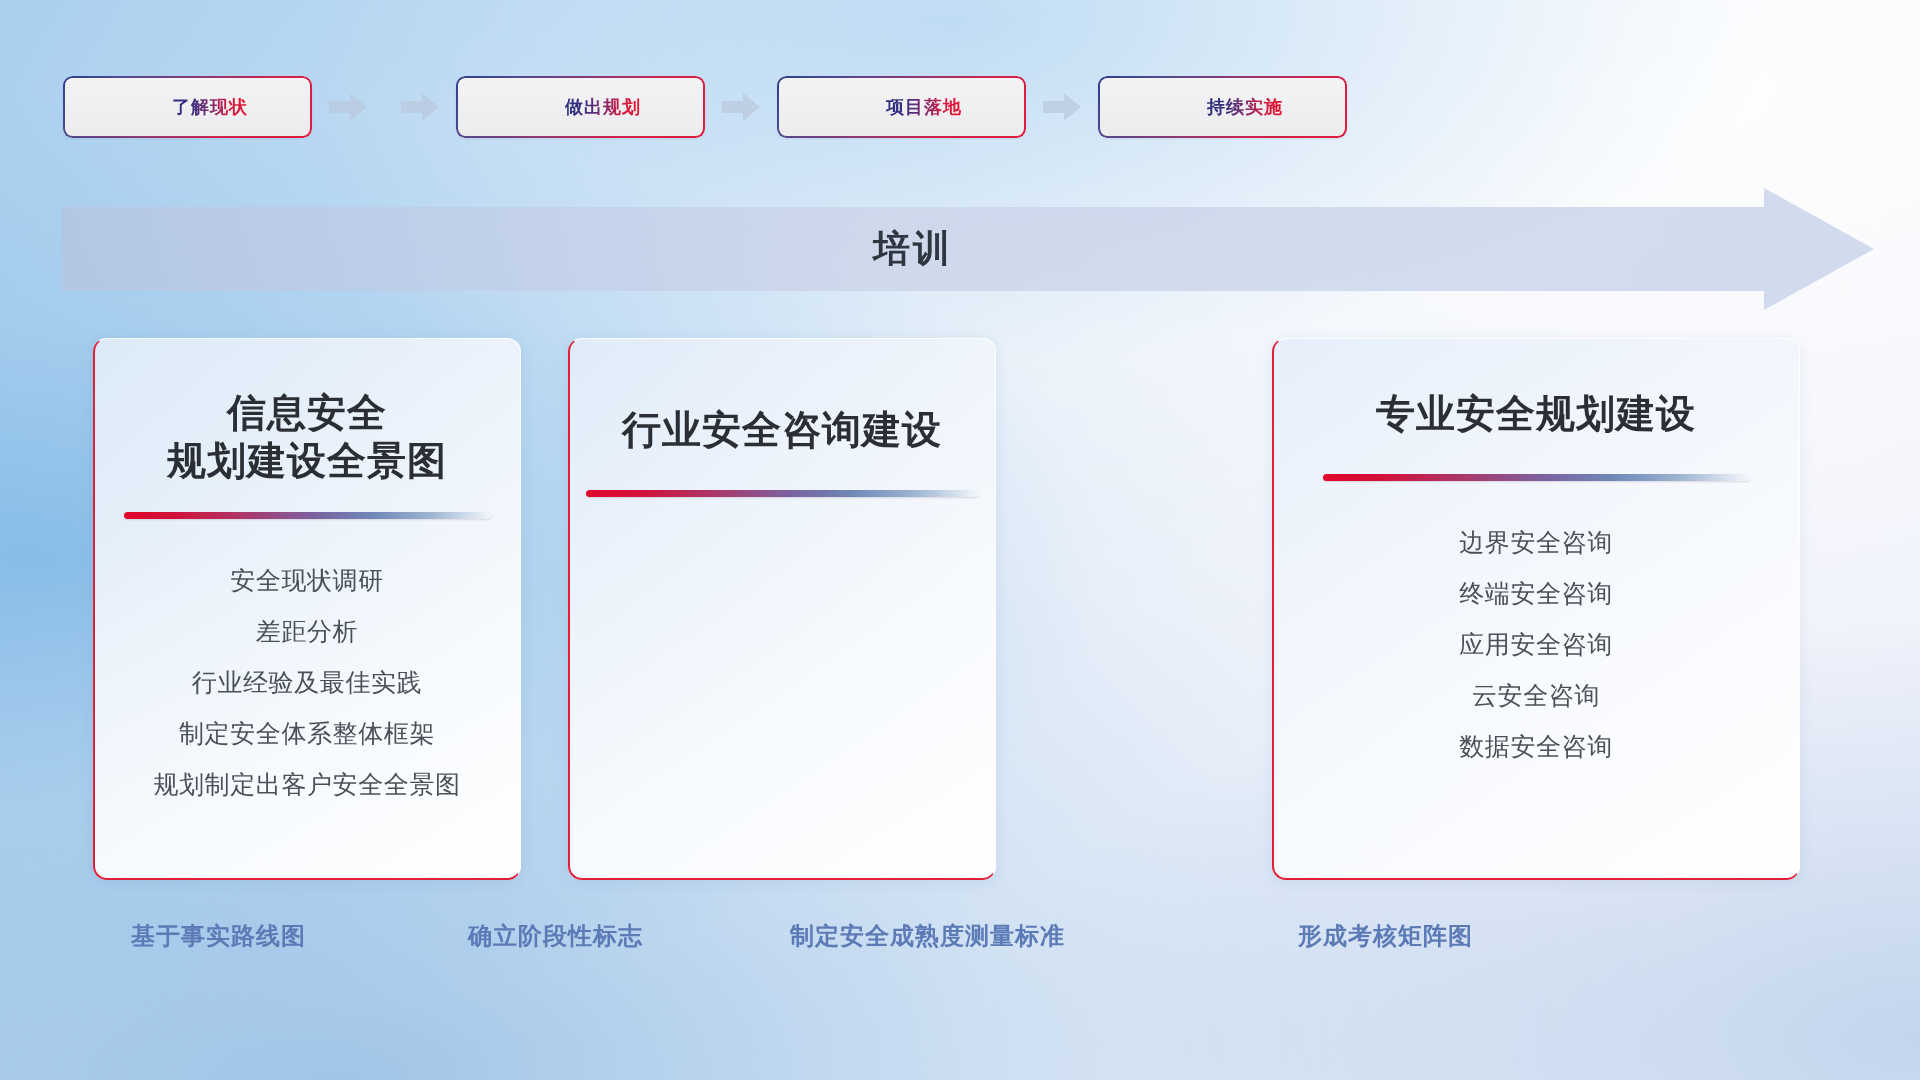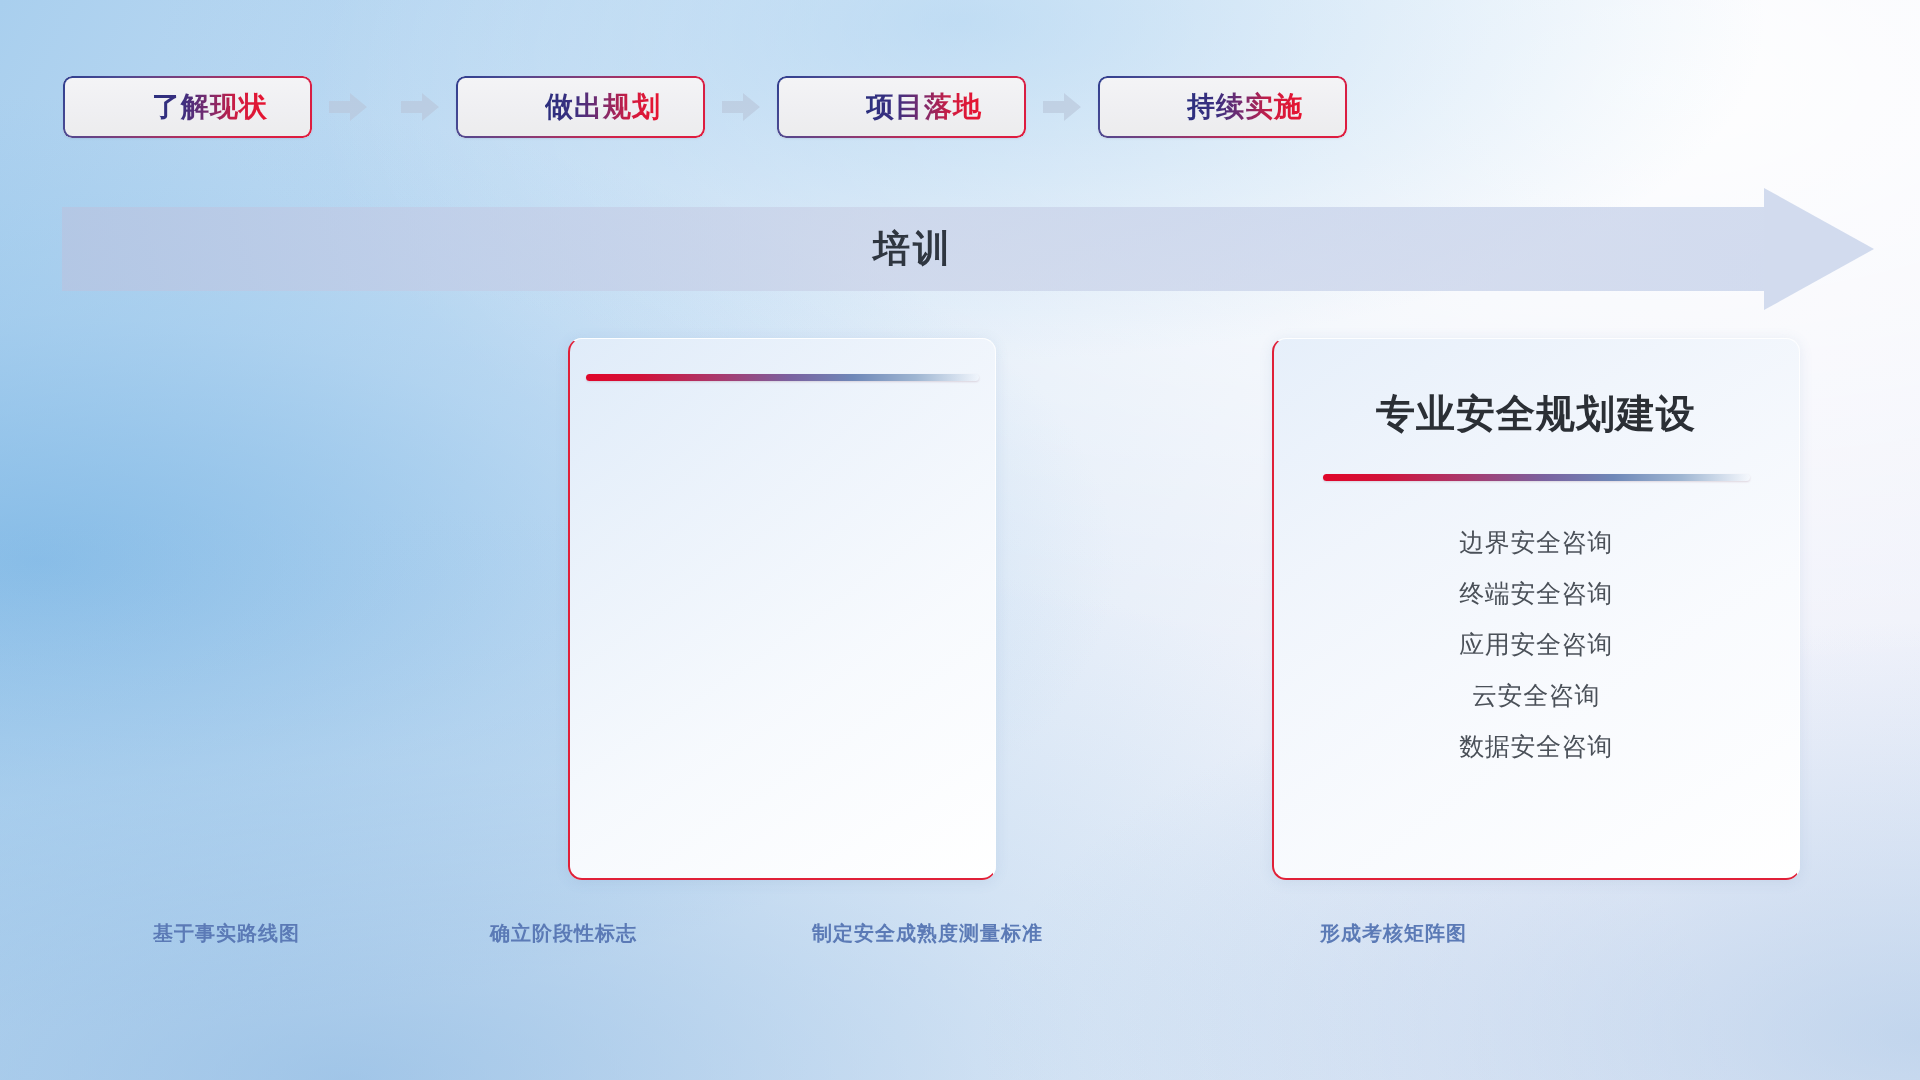--- a/index.html
+++ b/index.html
@@ -33,21 +33,21 @@
     background:linear-gradient(180deg,#f4f4f6 0%,#efeff2 55%,#ececed 100%);
     position:relative;
     display:flex;align-items:center;justify-content:center;
     box-shadow:0 1px 2px rgba(60,90,130,.10);
   }
   .step::before{content:"";position:absolute;inset:0;border-radius:9px;padding:1.6px;
     background:linear-gradient(135deg,#2f3f8f 0%,#4b4a92 18%,#8b3a74 44%,#d0224a 70%,#e01b3d 100%);
     -webkit-mask:linear-gradient(#000 0 0) content-box,linear-gradient(#000 0 0);
     -webkit-mask-composite:xor;mask-composite:exclude;pointer-events:none;}
   .step-label{
-    font-size:28px;font-weight:700;letter-spacing:1px;position:relative;z-index:2;
+    font-size:18px;font-weight:700;letter-spacing:1px;position:relative;z-index:2;
     background:linear-gradient(90deg,#2b2f7e 0%,#3b2f80 26%,#7e2a6c 50%,#d21b3f 74%,#e8132f 100%);
     -webkit-background-clip:text;background-clip:text;color:transparent;margin-left:45px;
   }
   .chev{width:38px;height:28px;margin:0 17px;flex:0 0 auto;position:relative;opacity:.62;}
   .chev svg{display:block;}
 
   
   #banner{position:absolute;left:62px;top:207px;width:1812px;height:80px;z-index:2;}
   #banner .band{position:absolute;left:0;top:0;width:1702px;height:84px;
      background:linear-gradient(90deg,rgba(182,197,226,.80) 0%,rgba(193,205,231,.78) 22%,rgba(203,211,232,.74) 48%,rgba(199,209,233,.7) 72%,rgba(191,204,231,.68) 100%);}
@@ -78,21 +78,21 @@
     background:linear-gradient(90deg,#e0062a 0%,#d2123a 14%,#a83a6e 34%,#7a62a0 52%,#6f88b8 68%,#9fb6d2 84%,rgba(200,214,232,0) 100%);
     box-shadow:0 1px 2px rgba(120,60,90,.18);}
   .c1 .divider{width:367px;margin-top:28px;}
   .c2 .divider{width:393px;margin-top:36px;}
   .c3 .divider{width:427px;margin-top:36px;}
   .card-list{margin-top:36px;display:flex;flex-direction:column;align-items:center;gap:0;}
   .card-list .item{font-size:25px;color:#4a5058;line-height:51px;letter-spacing:.6px;white-space:nowrap;}
 
   
   #bottom{position:absolute;left:0;top:920px;width:1920px;height:48px;z-index:3;}
-  .blabel{position:absolute;top:0;font-size:20px;font-weight:700;color:#5b7ab6;letter-spacing:1px;white-space:nowrap;margin-left:22px;}
+  .blabel{position:absolute;top:0;font-size:24px;font-weight:700;color:#5b7ab6;letter-spacing:1px;white-space:nowrap;}
 </style>
 </head>
 <body>
 
 <div id="bg">
   <div class="bg-l1"></div>
   <div class="bg-l2"></div>
   <div class="bg-l3"></div>
   <div class="bg-l4"></div>
   <div class="bg-l5"></div>
@@ -145,23 +145,38 @@
 </div>
 
 <div id="banner">
   <div class="band"></div>
   <div class="head"></div>
   <div id="banner-title">培训</div>
 </div>
 
 <div id="cards">
 
+  <div class="card c1" style="left:93px;width:428px;">
+    <div class="card-inner">
+      <div class="card-title">信息安全
+规划建设全景图</div>
+      <div class="divider"></div>
+      <div class="card-list">
+        <div class="item">安全现状调研</div>
+        <div class="item">差距分析</div>
+        <div class="item">行业经验及最佳实践</div>
+        <div class="item">制定安全体系整体框架</div>
+        <div class="item">规划制定出客户安全全景图</div>
+      </div>
+    </div>
+  </div>
 
   <div class="card c2" style="left:568px;width:428px;">
     <div class="card-inner">
+      <div class="card-title">行业安全咨询建设</div>
       <div class="divider"></div>
     </div>
   </div>
 
   <div class="card c3" style="left:1272px;width:528px;">
     <div class="card-inner">
       <div class="card-title">专业安全规划建设</div>
       <div class="divider"></div>
       <div class="card-list">
         <div class="item">边界安全咨询</div>

